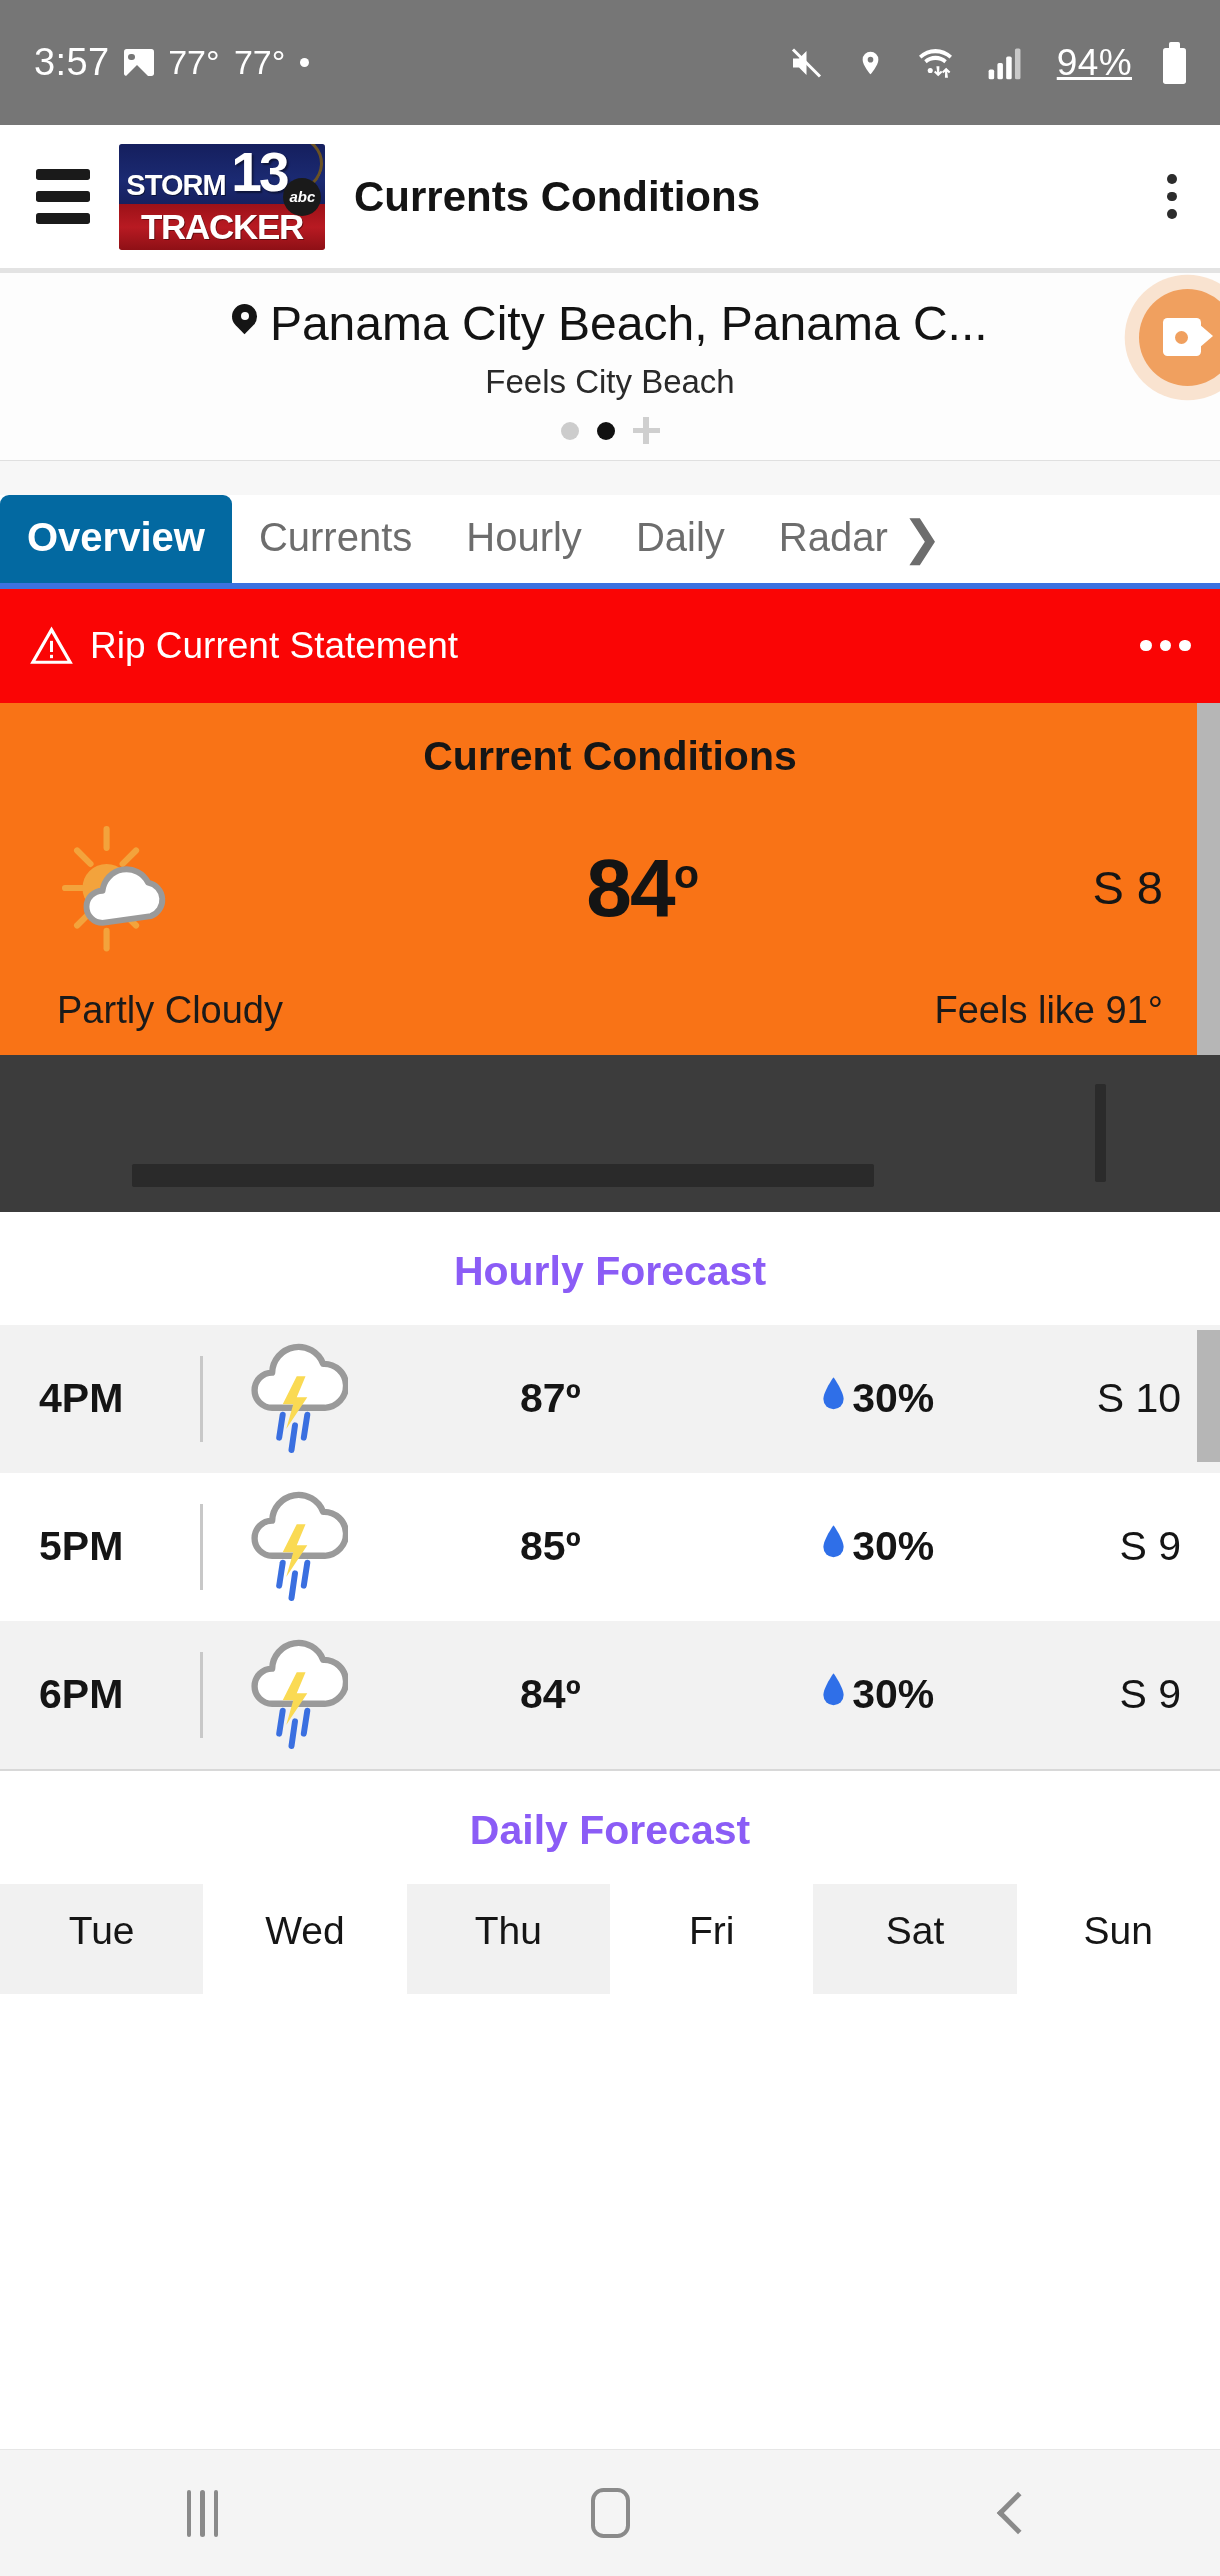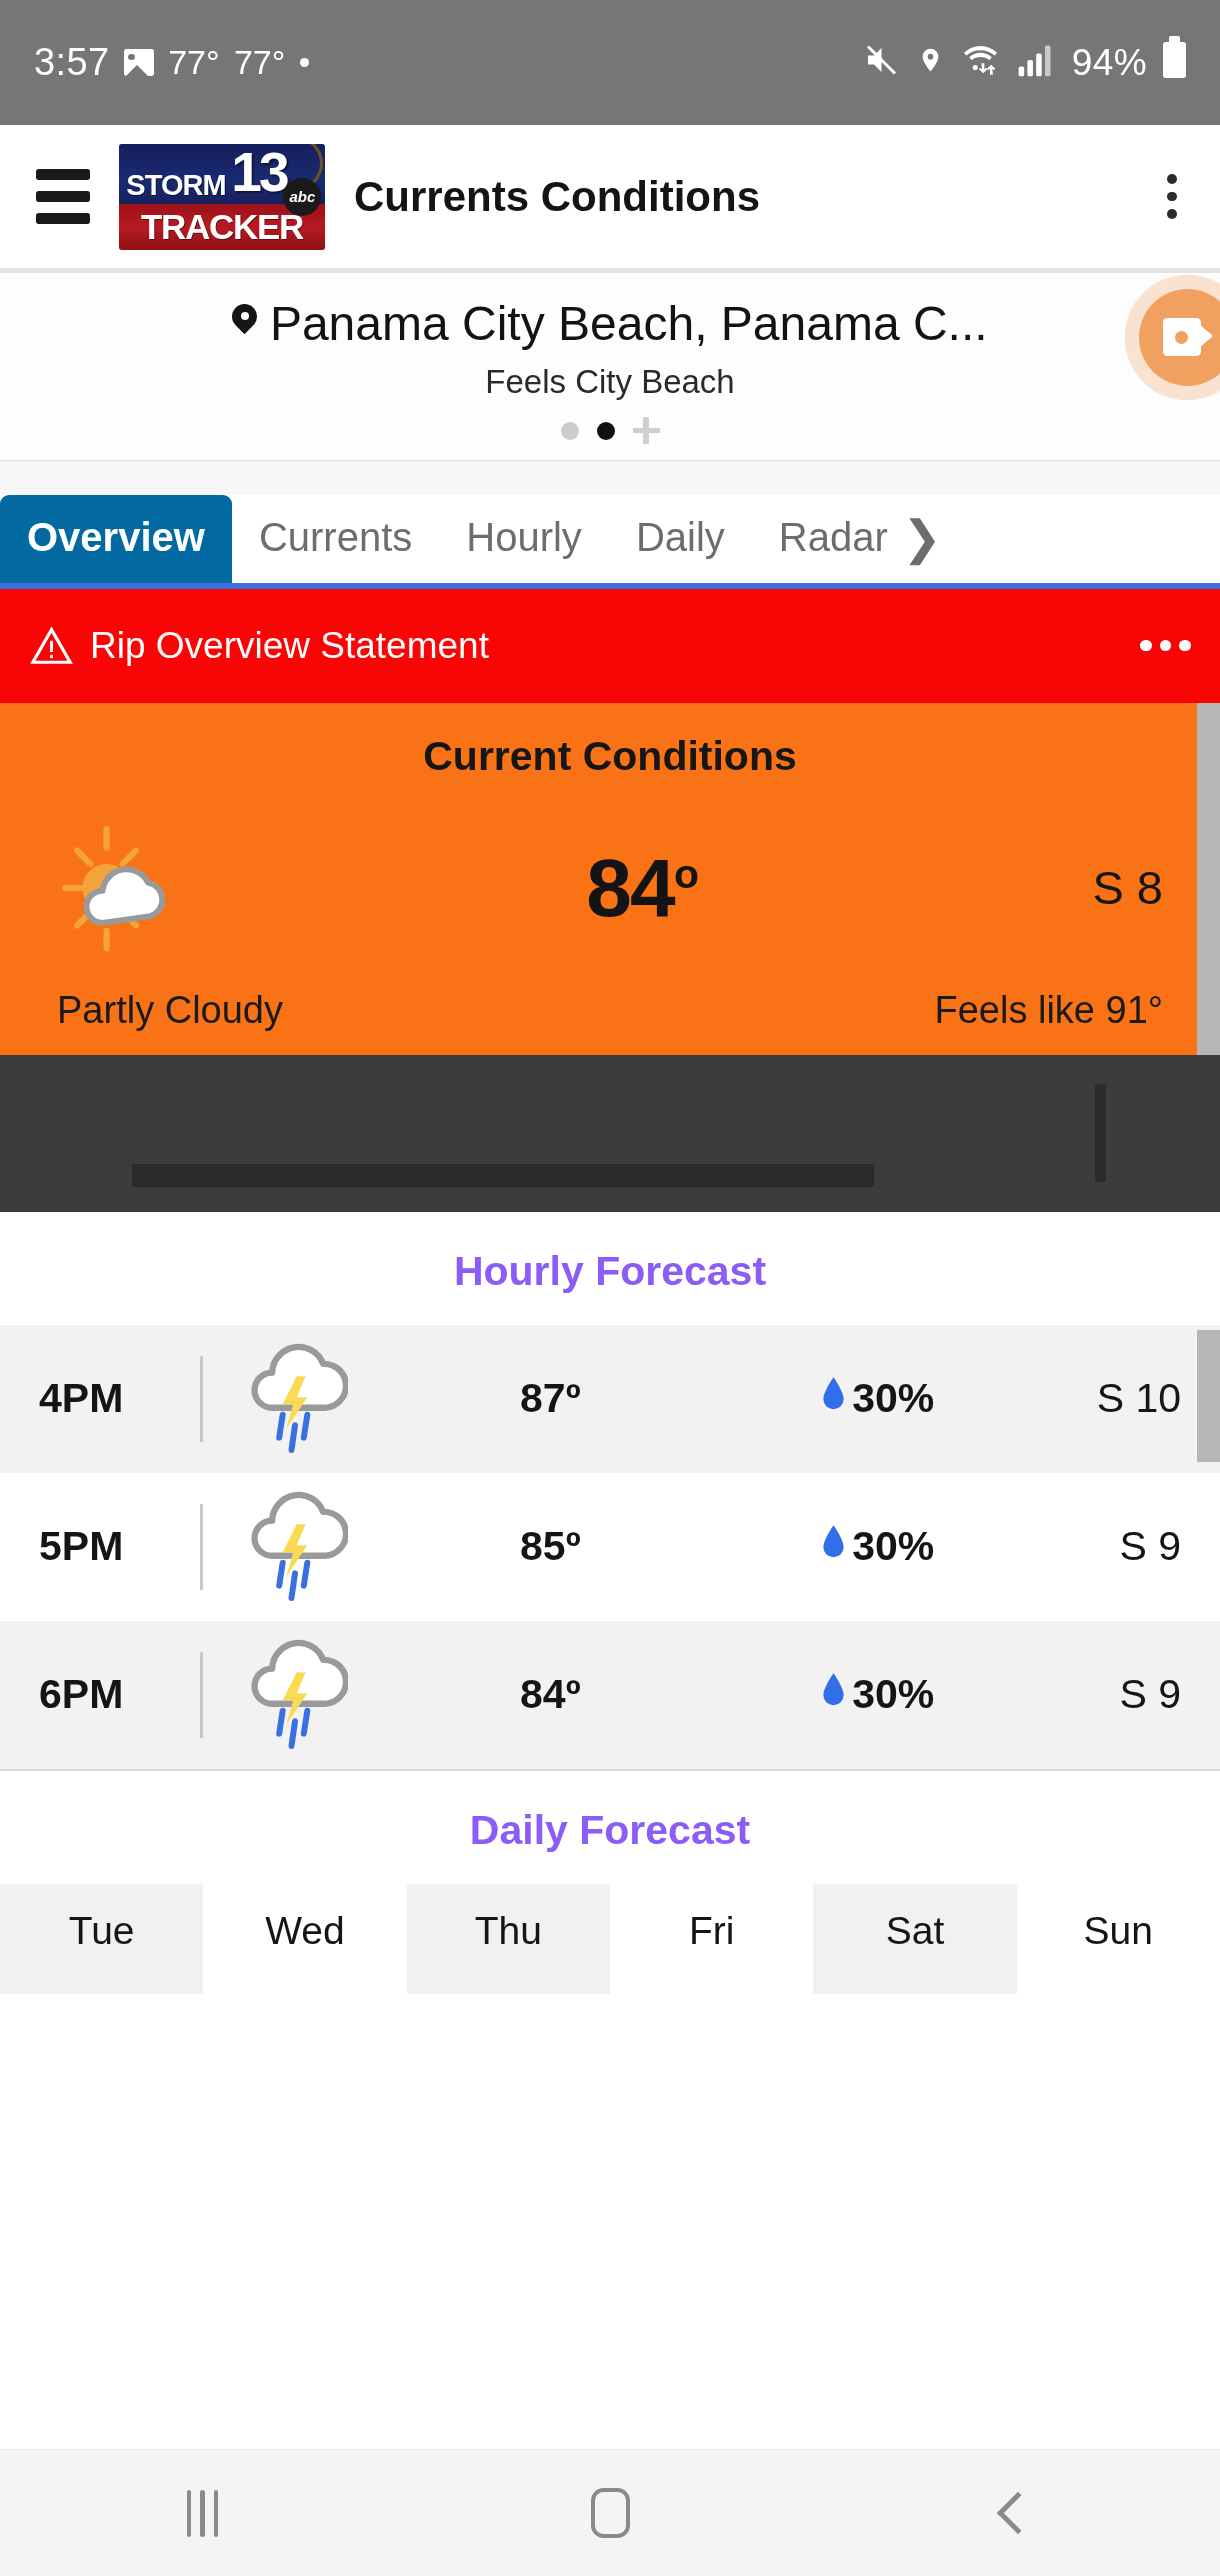--- a/index.html
+++ b/index.html
@@ -13,21 +13,21 @@
 
   
   .statusbar {
     height: 125px; background: #767676; color: #fff;
     display: flex; align-items: center; justify-content: space-between;
     padding: 0 34px;
   }
   .sb-left { display: flex; align-items: center; gap: 14.3px; }
   .sb-time { font-size: 38px; letter-spacing: 0.4px; }
   .sb-temp { font-size: 34px; }
-  .sb-right { display: flex; align-items: flex-start; gap: 16px; }
+  .sb-right { display: flex; align-items: flex-end; gap: 31px; text-decoration: underline; }
   .sb-pct { font-size: 37px; letter-spacing: 0.4px; }
   .img-icon {
     width: 30px; height: 27px; background: #fff; border-radius: 2.7px;
     position: relative; overflow: hidden;
   }
   .img-icon::before {
     content:""; position:absolute; left:4.5px; top:4.5px; width:6.3px; height:6.3px;
     background:#767676; border-radius:50%;
   }
   .img-icon::after {
@@ -342,21 +342,21 @@
 
   <div class="alert">
     <div class="alert-left">
       <span class="warn">
         <svg width="45" height="41" viewBox="0 0 24 22">
           <path fill="none" stroke="#fff" stroke-width="1.7" d="M12 2.5L22 20H2z"></path>
           <rect fill="#fff" x="11.2" y="8.5" width="1.6" height="6"></rect>
           <rect fill="#fff" x="11.2" y="16" width="1.6" height="1.8"></rect>
         </svg>
       </span>
-      <span class="alert-text">Rip Overview Statement</span>
+      <span class="alert-text">Rip Current Statement</span>
     </div>
     <span class="alert-dots">
         <i></i>
         <i></i>
         <i></i>
       </span>
   </div>
 
   <div class="cc">
     <h2>Current Conditions</h2>

